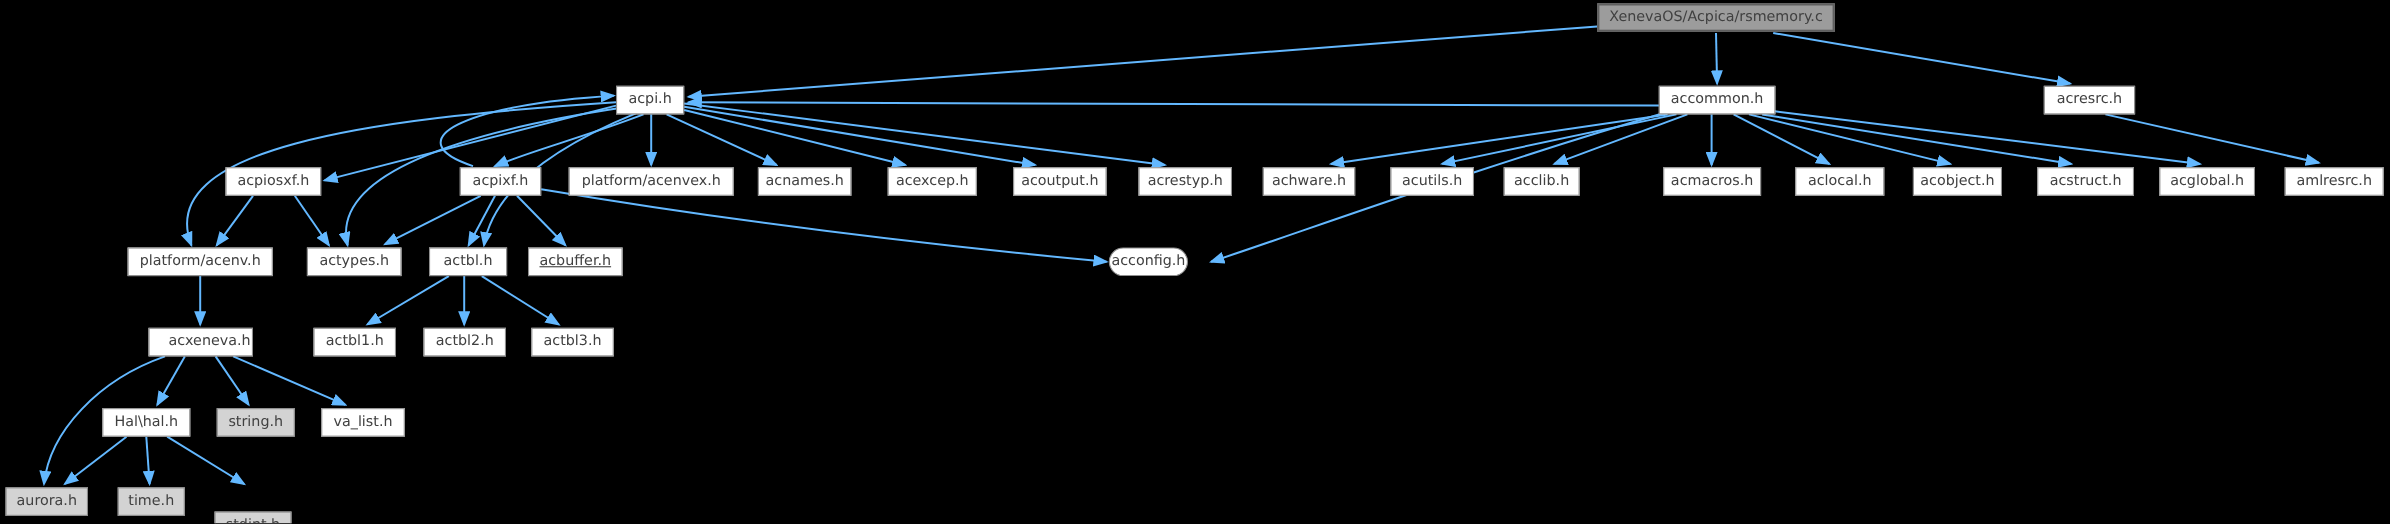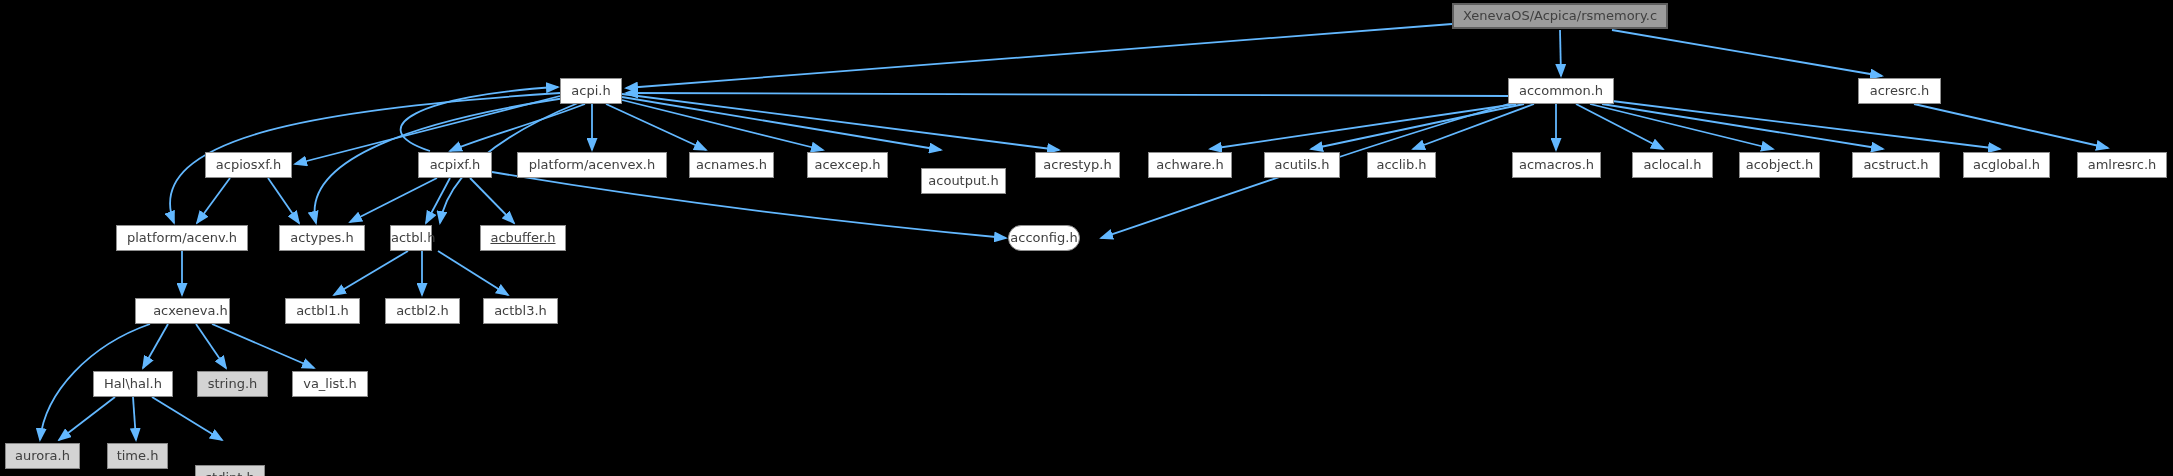--- a/index.html
+++ b/index.html
@@ -86,34 +86,34 @@
   <div id="node-layer">
       <div class="node root" style="left: 1452px; top: 3px; width: 216px;">XenevaOS/Acpica/rsmemory.c</div>
       <div class="node" style="left: 560px; top: 78px; width: 62px;">acpi.h</div>
       <div class="node" style="left: 1508px; top: 78px; width: 106px;">accommon.h</div>
       <div class="node" style="left: 1858px; top: 78px; width: 83px;">acresrc.h</div>
       <div class="node" style="left: 205px; top: 152px; width: 87px;">acpiosxf.h</div>
       <div class="node" style="left: 418px; top: 152px; width: 74px;">acpixf.h</div>
       <div class="node" style="left: 517px; top: 152px; width: 150px;">platform/acenvex.h</div>
       <div class="node" style="left: 689px; top: 152px; width: 85px;">acnames.h</div>
       <div class="node" style="left: 807px; top: 152px; width: 81px;">acexcep.h</div>
-      <div class="node" style="left: 921px; top: 168px; width: 85px;">acoutput.h</div>
+      <div class="node" style="left: 921px; top: 152px; width: 85px;">acoutput.h</div>
       <div class="node" style="left: 1035px; top: 152px; width: 85px;">acrestyp.h</div>
       <div class="node" style="left: 1148px; top: 152px; width: 84px;">achware.h</div>
       <div class="node" style="left: 1264px; top: 152px; width: 76px;">acutils.h</div>
       <div class="node" style="left: 1367px; top: 152px; width: 69px;">acclib.h</div>
       <div class="node" style="left: 1512px; top: 152px; width: 89px;">acmacros.h</div>
       <div class="node" style="left: 1632px; top: 152px; width: 81px;">aclocal.h</div>
       <div class="node" style="left: 1739px; top: 152px; width: 81px;">acobject.h</div>
       <div class="node" style="left: 1852px; top: 152px; width: 88px;">acstruct.h</div>
       <div class="node" style="left: 1963px; top: 152px; width: 87px;">acglobal.h</div>
       <div class="node" style="left: 2077px; top: 152px; width: 90px;">amlresrc.h</div>
       <div class="node" style="left: 116px; top: 225px; width: 132px;">platform/acenv.h</div>
       <div class="node" style="left: 279px; top: 225px; width: 86px;">actypes.h</div>
-      <div class="node" style="left: 390px; top: 225px; width: 42px;">actbl.h</div>
+      <div class="node" style="left: 390px; top: 225px; width: 71px;">actbl.h</div>
       <div class="node" style="left: 480px; top: 225px; width: 86px; text-decoration: underline;">acbuffer.h</div>
       <div class="node" style="left: 1008px; top: 225px; width: 72px; border-radius: 13px;">acconfig.h</div>
       <div class="node" style="left: 135px; top: 298px; width: 95px; padding-left: 16px;">acxeneva.h</div>
       <div class="node" style="left: 285px; top: 298px; width: 75px;">actbl1.h</div>
       <div class="node" style="left: 385px; top: 298px; width: 75px;">actbl2.h</div>
       <div class="node" style="left: 483px; top: 298px; width: 75px;">actbl3.h</div>
       <div class="node" style="left: 93px; top: 371px; width: 80px;">Hal\hal.h</div>
       <div class="node system" style="left: 197px; top: 371px; width: 71px;">string.h</div>
       <div class="node" style="left: 292px; top: 371px; width: 76px;">va_list.h</div>
       <div class="node system" style="left: 5px; top: 443px; width: 75px;">aurora.h</div>

